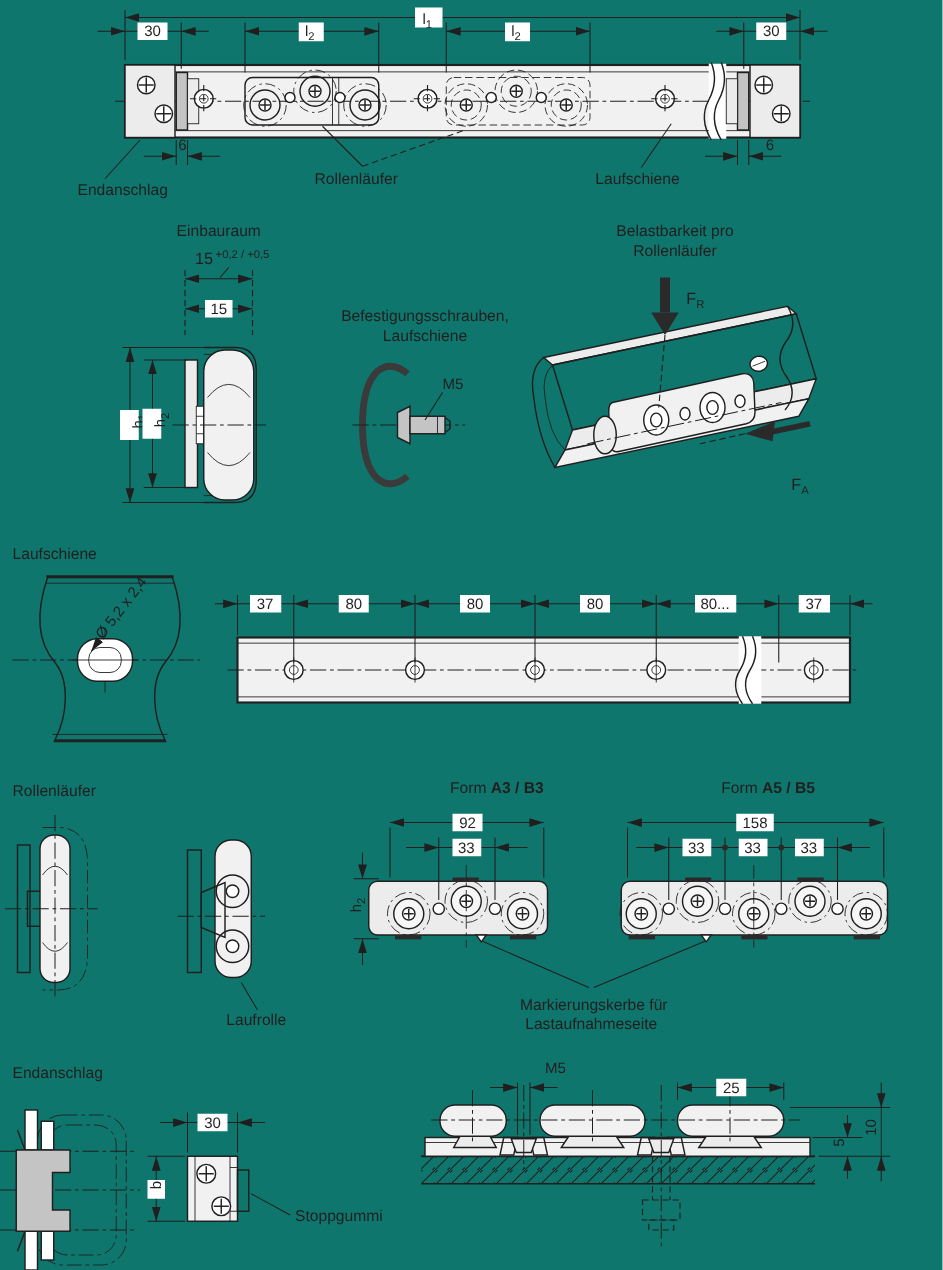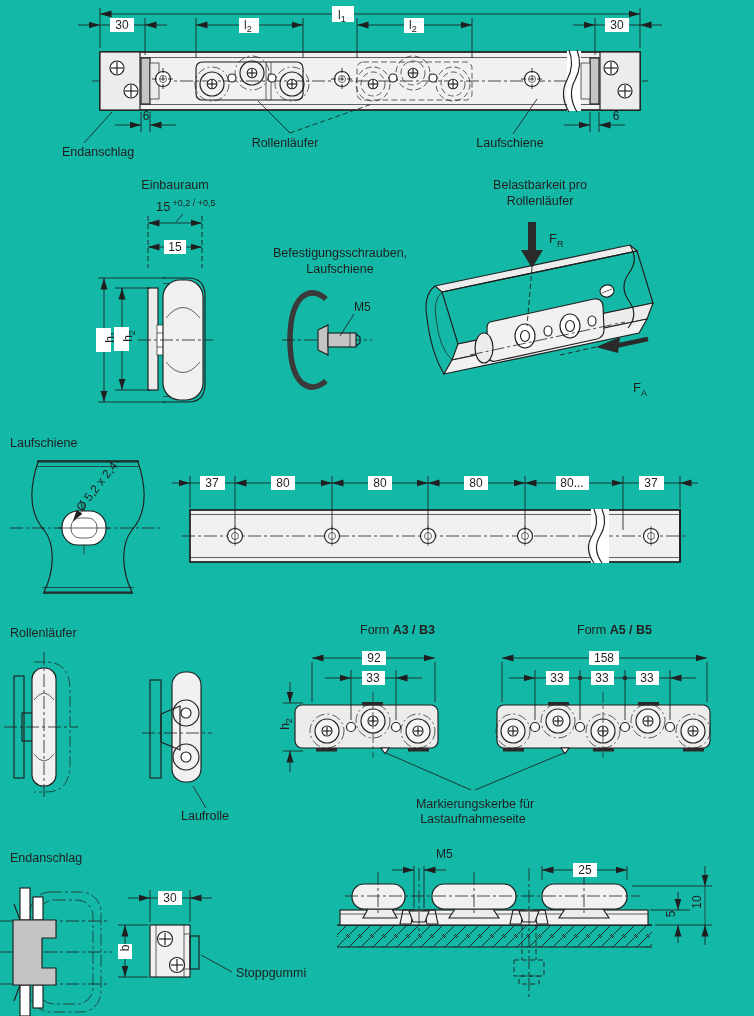--- a/index.html
+++ b/index.html
@@ -1,16 +1,16 @@
 <!DOCTYPE html>
 <html><head>
 <meta charset="utf-8">
 <style>
   html,body{margin:0;padding:0;background:#fff;}
-  .page{width:754px;height:1016px;background:#14b8a6;position:relative;overflow:hidden;}
+  .page{width:754px;height:1016px;background:#0f766e;position:relative;overflow:hidden;}
   svg{display:block;}
   text{font-family:"Liberation Sans",sans-serif;fill:#1f1f1f;}
   .t{font-size:12.5px;}
   .d{font-size:12px;}
   .dm{font-size:12px;text-anchor:middle;}
   .sub{font-size:9px;}
   .sup{font-size:9px;}
   .b{font-weight:700;}
   .ln{stroke:#1f1f1f;stroke-width:1.15;fill:none;}
   .ln2{stroke:#1f1f1f;stroke-width:1.7;fill:none;}

